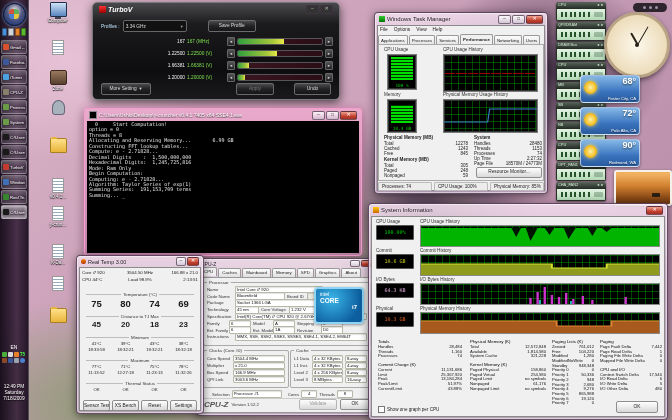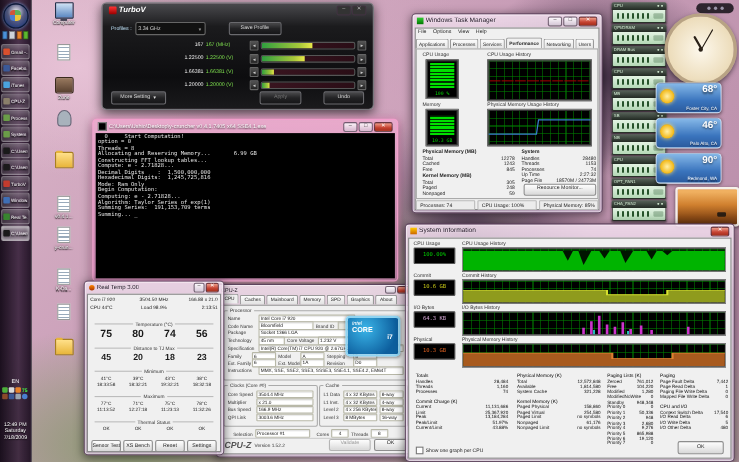--- a/index.html
+++ b/index.html
@@ -146,21 +146,21 @@
     background:radial-gradient(circle at 35% 30%,#3ab4e8,#0d5f9e 75%);border:2px solid #8fd4f2;color:#fff;
     box-shadow:0 1px 3px rgba(0,0,0,.4)}
   
   .gmeter{position:absolute;left:556px;width:50px;z-index:2;border-radius:2px;box-shadow:0 1px 2px rgba(0,0,0,.5)}
   .glab{height:6.5px;background:linear-gradient(#59655b,#232b24);border-radius:2px 2px 0 0;color:#cfe8cf;
     font-size:3.9px;line-height:6.5px;padding:0 2px;display:flex;justify-content:space-between;white-space:nowrap;overflow:hidden}
   .glcd{height:11px;background:linear-gradient(#e3f3e3,#b4d8b6);border:1px solid #2a332a;border-top:none;border-radius:0 0 2px 2px;position:relative;overflow:hidden}
   .glcd::after{content:"";position:absolute;left:4px;right:14px;top:3px;bottom:3px;
     background:repeating-linear-gradient(90deg,#26522a 0 2px,transparent 2px 4.5px)}
   .glcd::before{content:"";position:absolute;right:2px;top:3px;width:9px;bottom:3px;background:rgba(38,82,42,.3);border-radius:1px}
-  .wg{position:absolute;left:596px;width:58px;height:26px;z-index:2;border-radius:4px;color:#fff;
+  .wg{position:absolute;left:580px;width:58px;height:26px;z-index:2;border-radius:4px;color:#fff;
     background:linear-gradient(#85b8e8,#3a74bd 60%,#2a5a9d);border:1px solid rgba(255,255,255,.6);box-shadow:0 1px 3px rgba(0,0,0,.45)}
   .wg .t{position:absolute;top:0;right:3px;font-size:9px;font-weight:bold;text-shadow:0 1px 2px rgba(0,0,0,.6)}
   .wg .l{position:absolute;bottom:1px;right:3px;font-size:4.2px;text-shadow:0 1px 1px rgba(0,0,0,.6);white-space:nowrap}
   .wg .sun{position:absolute;left:3px;top:5px;width:13px;height:13px;border-radius:50%;
     background:radial-gradient(#fff0a8,#f2b50e 70%);box-shadow:0 0 4px #ffd75e}
   #gclock{position:absolute;left:604px;top:12px;width:60px;height:60px;border-radius:50%;z-index:2;
     background:radial-gradient(#fdf8ec,#ecdcba 70%,#d8c49a);border:3px solid #b8a384;box-shadow:0 2px 5px rgba(0,0,0,.5)}
   .hand{position:absolute;left:50%;bottom:50%;transform-origin:50% 100%;background:#2a2118;border-radius:1px}
   #gpic{position:absolute;left:614px;top:170px;width:54px;height:32px;z-index:2;border-radius:3px;border:2px solid #f5f0e8;
     background:linear-gradient(#f0b060 8%,#cf7f2e 45%,#8a4a16 80%,#6a3610);box-shadow:0 1px 3px rgba(0,0,0,.5)}
@@ -843,21 +843,21 @@
         <span style="text-align:center">Load  98.9%</span>
         <span style="text-align:right">2:13:51</span>
       </div>
       <div class="rthdr" style="position:absolute;left:0;right:0;top:24px">
           <span>Temperature (°C)</span>
         </div>
       <div class="rt4" style="position:absolute;left:2px;right:2px;top:30px">
           <span class="rtbig">75</span>
           <span class="rtbig">80</span>
           <span class="rtbig">74</span>
-          <span class="rtbig">56</span>
+          <span class="rtbig">69</span>
         </div>
       <div class="rthdr" style="position:absolute;left:0;right:0;top:46px">
           <span>Distance to TJ Max</span>
         </div>
       <div class="rt4" style="position:absolute;left:2px;right:2px;top:52px">
           <span class="rtmed">45</span>
           <span class="rtmed">20</span>
           <span class="rtmed">18</span>
           <span class="rtmed">23</span>
         </div>
@@ -1144,21 +1144,21 @@
   <div>
 
       <div class="wg" style="top: 75px;">
         <span class="sun"></span>
         <span class="t">68°</span>
         <span class="l">Foster City, CA</span>
       </div>
 
       <div class="wg" style="top: 107px;">
         <span class="sun"></span>
-        <span class="t">46°</span>
+        <span class="t">72°</span>
         <span class="l">Palo Alto, CA</span>
       </div>
 
       <div class="wg" style="top: 139px;">
         <span class="sun"></span>
         <span class="t">90°</span>
         <span class="l">Redmond, WA</span>
       </div>
     </div>
   <div id="gpic">

